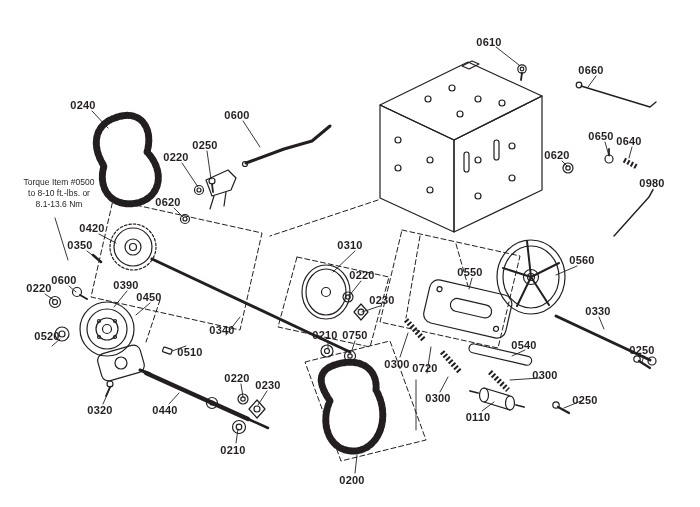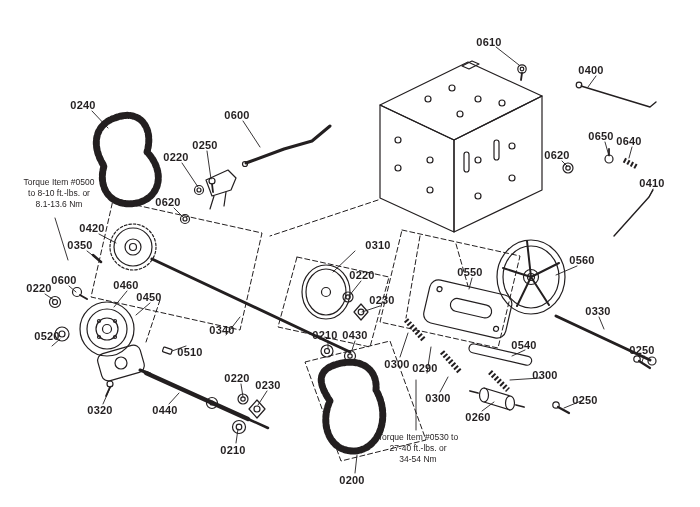--- a/index.html
+++ b/index.html
@@ -233,66 +233,61 @@
         <path d="M581,401 L564,408"></path>
         <path d="M236,443 L238,429"></path>
         <path d="M355,473 L357,455"></path>
         <path d="M55,218 L68,260"></path>
         <path d="M416,430 L416,380"></path>
       </g>
     </g>
   </svg>
 
   <div class="plabel" style="left:489px;top:36px">0610</div>
-  <div class="plabel" style="left:591px;top:64px">0400</div>
+  <div class="plabel" style="left:591px;top:64px">0660</div>
   <div class="plabel" style="left:237px;top:109px">0600</div>
   <div class="plabel" style="left:83px;top:99px">0240</div>
   <div class="plabel" style="left:205px;top:139px">0250</div>
   <div class="plabel" style="left:176px;top:151px">0220</div>
   <div class="plabel" style="left:601px;top:130px">0650</div>
   <div class="plabel" style="left:629px;top:135px">0640</div>
   <div class="plabel" style="left:557px;top:149px">0620</div>
-  <div class="plabel" style="left:652px;top:177px">0410</div>
+  <div class="plabel" style="left:652px;top:177px">0980</div>
   <div class="plabel" style="left:168px;top:196px">0620</div>
   <div class="plabel" style="left:92px;top:222px">0420</div>
   <div class="plabel" style="left:80px;top:239px">0350</div>
-  <div class="plabel" style="left:378px;top:239px">0310</div>
+  <div class="plabel" style="left:350px;top:239px">0310</div>
   <div class="plabel" style="left:64px;top:274px">0600</div>
   <div class="plabel" style="left:39px;top:282px">0220</div>
-  <div class="plabel" style="left:126px;top:279px">0460</div>
+  <div class="plabel" style="left:126px;top:279px">0390</div>
   <div class="plabel" style="left:149px;top:291px">0450</div>
   <div class="plabel" style="left:362px;top:269px">0220</div>
   <div class="plabel" style="left:382px;top:294px">0230</div>
   <div class="plabel" style="left:470px;top:266px">0550</div>
   <div class="plabel" style="left:582px;top:254px">0560</div>
   <div class="plabel" style="left:47px;top:330px">0520</div>
   <div class="plabel" style="left:190px;top:346px">0510</div>
   <div class="plabel" style="left:222px;top:324px">0340</div>
   <div class="plabel" style="left:325px;top:329px">0210</div>
-  <div class="plabel" style="left:355px;top:329px">0430</div>
+  <div class="plabel" style="left:355px;top:329px">0750</div>
   <div class="plabel" style="left:598px;top:305px">0330</div>
   <div class="plabel" style="left:397px;top:358px">0300</div>
   <div class="plabel" style="left:524px;top:339px">0540</div>
   <div class="plabel" style="left:642px;top:344px">0250</div>
-  <div class="plabel" style="left:425px;top:362px">0290</div>
+  <div class="plabel" style="left:425px;top:362px">0720</div>
   <div class="plabel" style="left:545px;top:369px">0300</div>
   <div class="plabel" style="left:100px;top:404px">0320</div>
   <div class="plabel" style="left:165px;top:404px">0440</div>
   <div class="plabel" style="left:237px;top:372px">0220</div>
   <div class="plabel" style="left:268px;top:379px">0230</div>
   <div class="plabel" style="left:438px;top:392px">0300</div>
-  <div class="plabel" style="left:478px;top:411px">0260</div>
+  <div class="plabel" style="left:478px;top:411px">0110</div>
   <div class="plabel" style="left:585px;top:394px">0250</div>
   <div class="plabel" style="left:233px;top:444px">0210</div>
   <div class="plabel" style="left:352px;top:474px">0200</div>
 
   <div class="tnote" style="left:8px;top:177px;width:102px">
     <span>Torque Item #0500</span>
     <span>to 8-10 ft.-lbs. or</span>
     <span>8.1-13.6 Nm</span>
   </div>
-  <div class="tnote" style="left:364px;top:432px;width:108px">
-    <span>Torque Item #0530 to</span>
-    <span>27-40 ft.-lbs. or</span>
-    <span>34-54 Nm</span>
-  </div>
 
 </div>
 
 </body></html>

